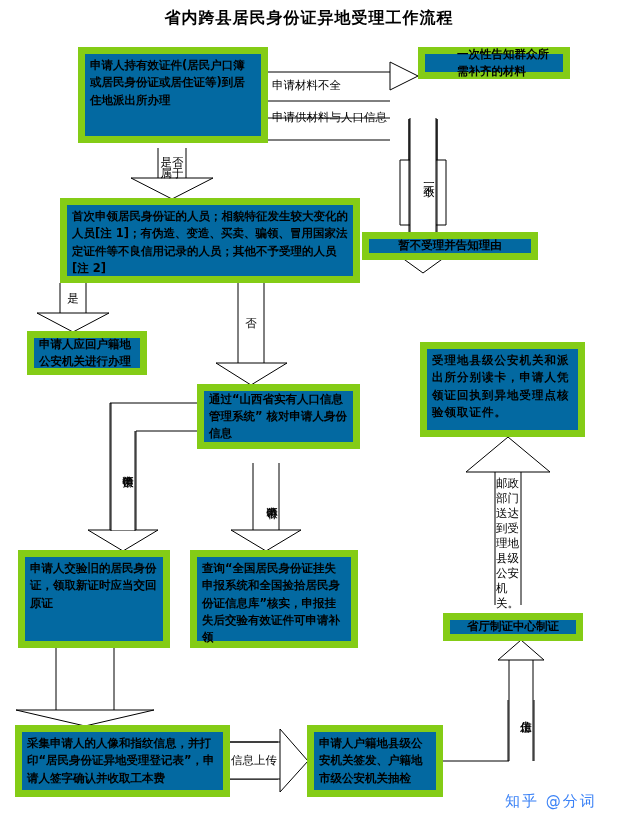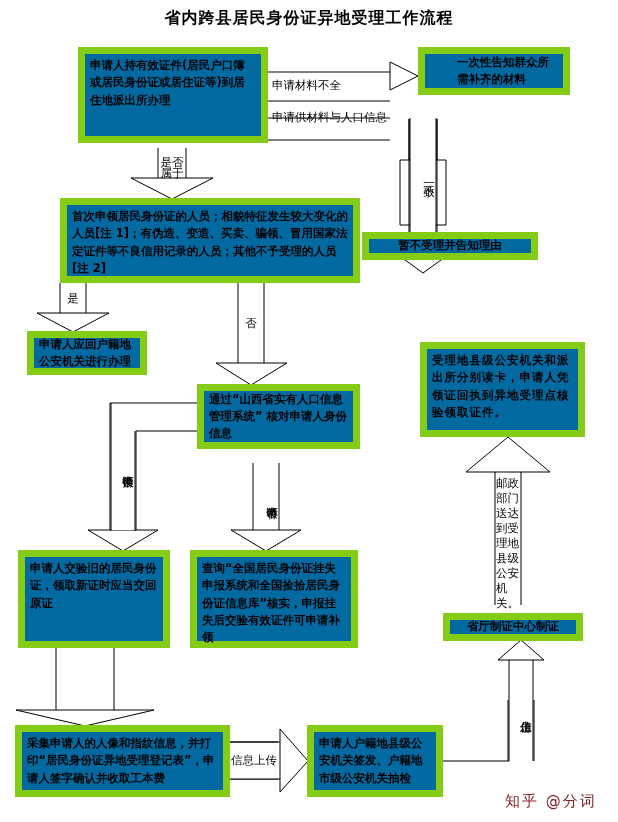--- a/index.html
+++ b/index.html
@@ -28,21 +28,21 @@
     font-size:11.5px;line-height:1.35;background:transparent;
     display:flex;align-items:center;justify-content:center;text-align:center;
   }
   .vlbl{
     font-size:11.5px;line-height:1.05;
     writing-mode:vertical-rl;text-orientation:upright;
     display:flex;align-items:flex-start;justify-content:center;
     letter-spacing:0px;
   }
   .wm{
-    font-size:15px;color:#7f1d1d;letter-spacing:2px;
+    font-size:15px;color:#3b82f6;letter-spacing:2px;
     font-family:"DejaVu Sans","Liberation Sans",sans-serif;
   }
   svg.overlay{position:absolute;left:0;top:0;width:618px;height:822px;pointer-events:none;}
   svg .ln{stroke:#000;stroke-width:1;fill:none;}
   svg .ar{fill:#fff;stroke:#000;stroke-width:1;}
 </style>
 </head>
 <body>
 
 <div id="canvas">
@@ -119,21 +119,21 @@
     <path class="ln" d="M521 605 L521 472"></path>
     <path class="ar" d="M466 472 L550 472 L508 437 Z"></path>
   </svg>
 
   <div class="abs title">省内跨县居民身份证异地受理工作流程</div>
 
   <div class="abs box top" style="left:78px;top:47px;width:190px;height:96px;">
     <span>申请人持有效证件(居民户口簿或居民身份证或居住证等)到居住地派出所办理</span>
   </div>
 
-  <div class="abs box" style="left:418px;top:47px;width:152px;height:48px;padding-left:32px;">
+  <div class="abs box" style="left:418px;top:47px;width:152px;height:32px;padding-left:32px;">
     <span>一次性告知群众所需补齐的材料</span>
   </div>
 
   <div class="abs box" style="left:362px;top:232px;width:176px;height:28px;justify-content:center;">
     <span style="text-align:center;">暂不受理并告知理由</span>
   </div>
 
   <div class="abs box top" style="left:60px;top:198px;width:300px;height:85px;">
     <span>首次申领居民身份证的人员；相貌特征发生较大变化的人员[注 1]；有伪造、变造、买卖、骗领、冒用国家法定证件等不良信用记录的人员；其他不予受理的人员[注 2]</span>
   </div>

